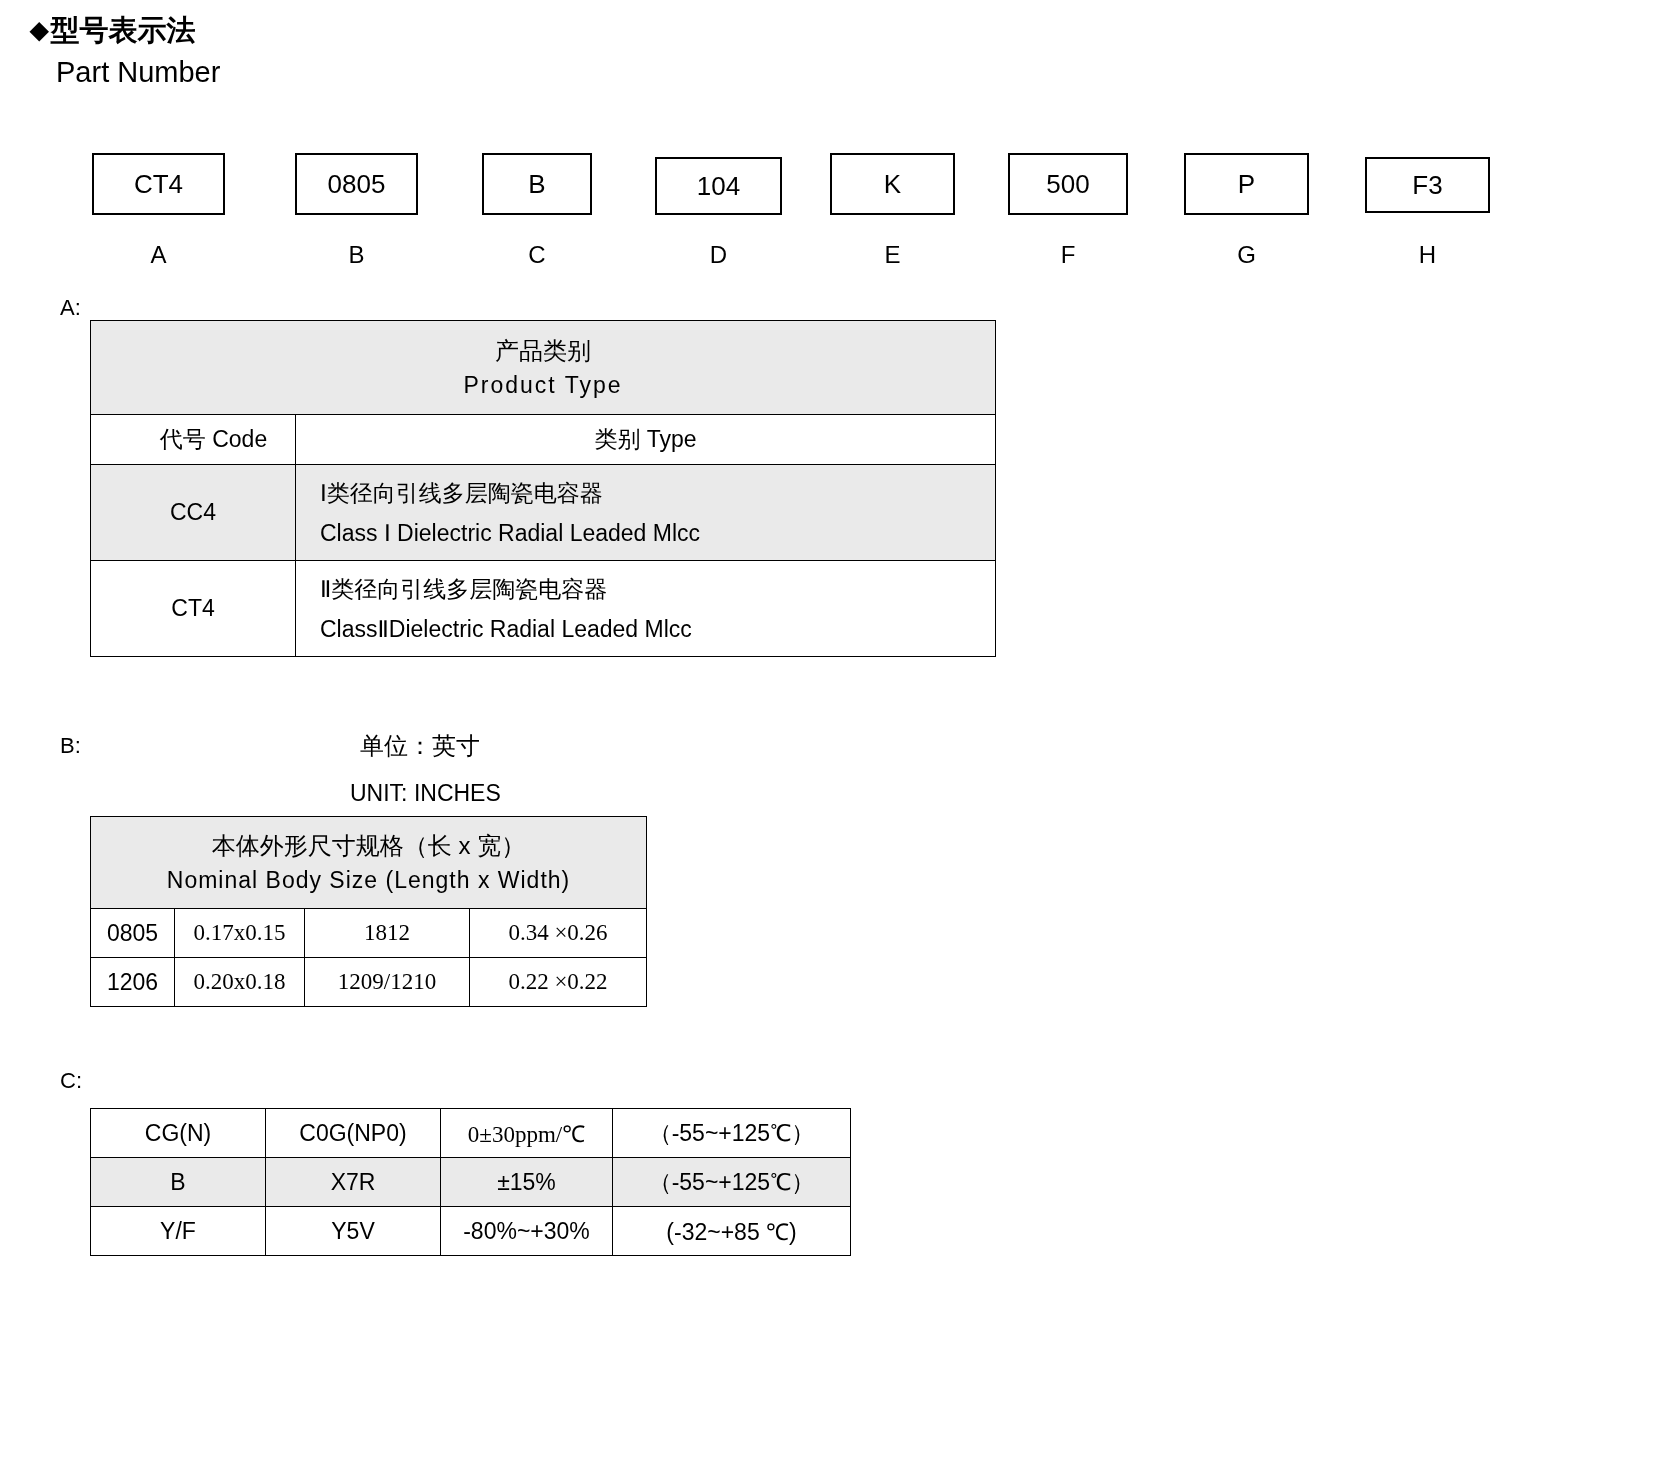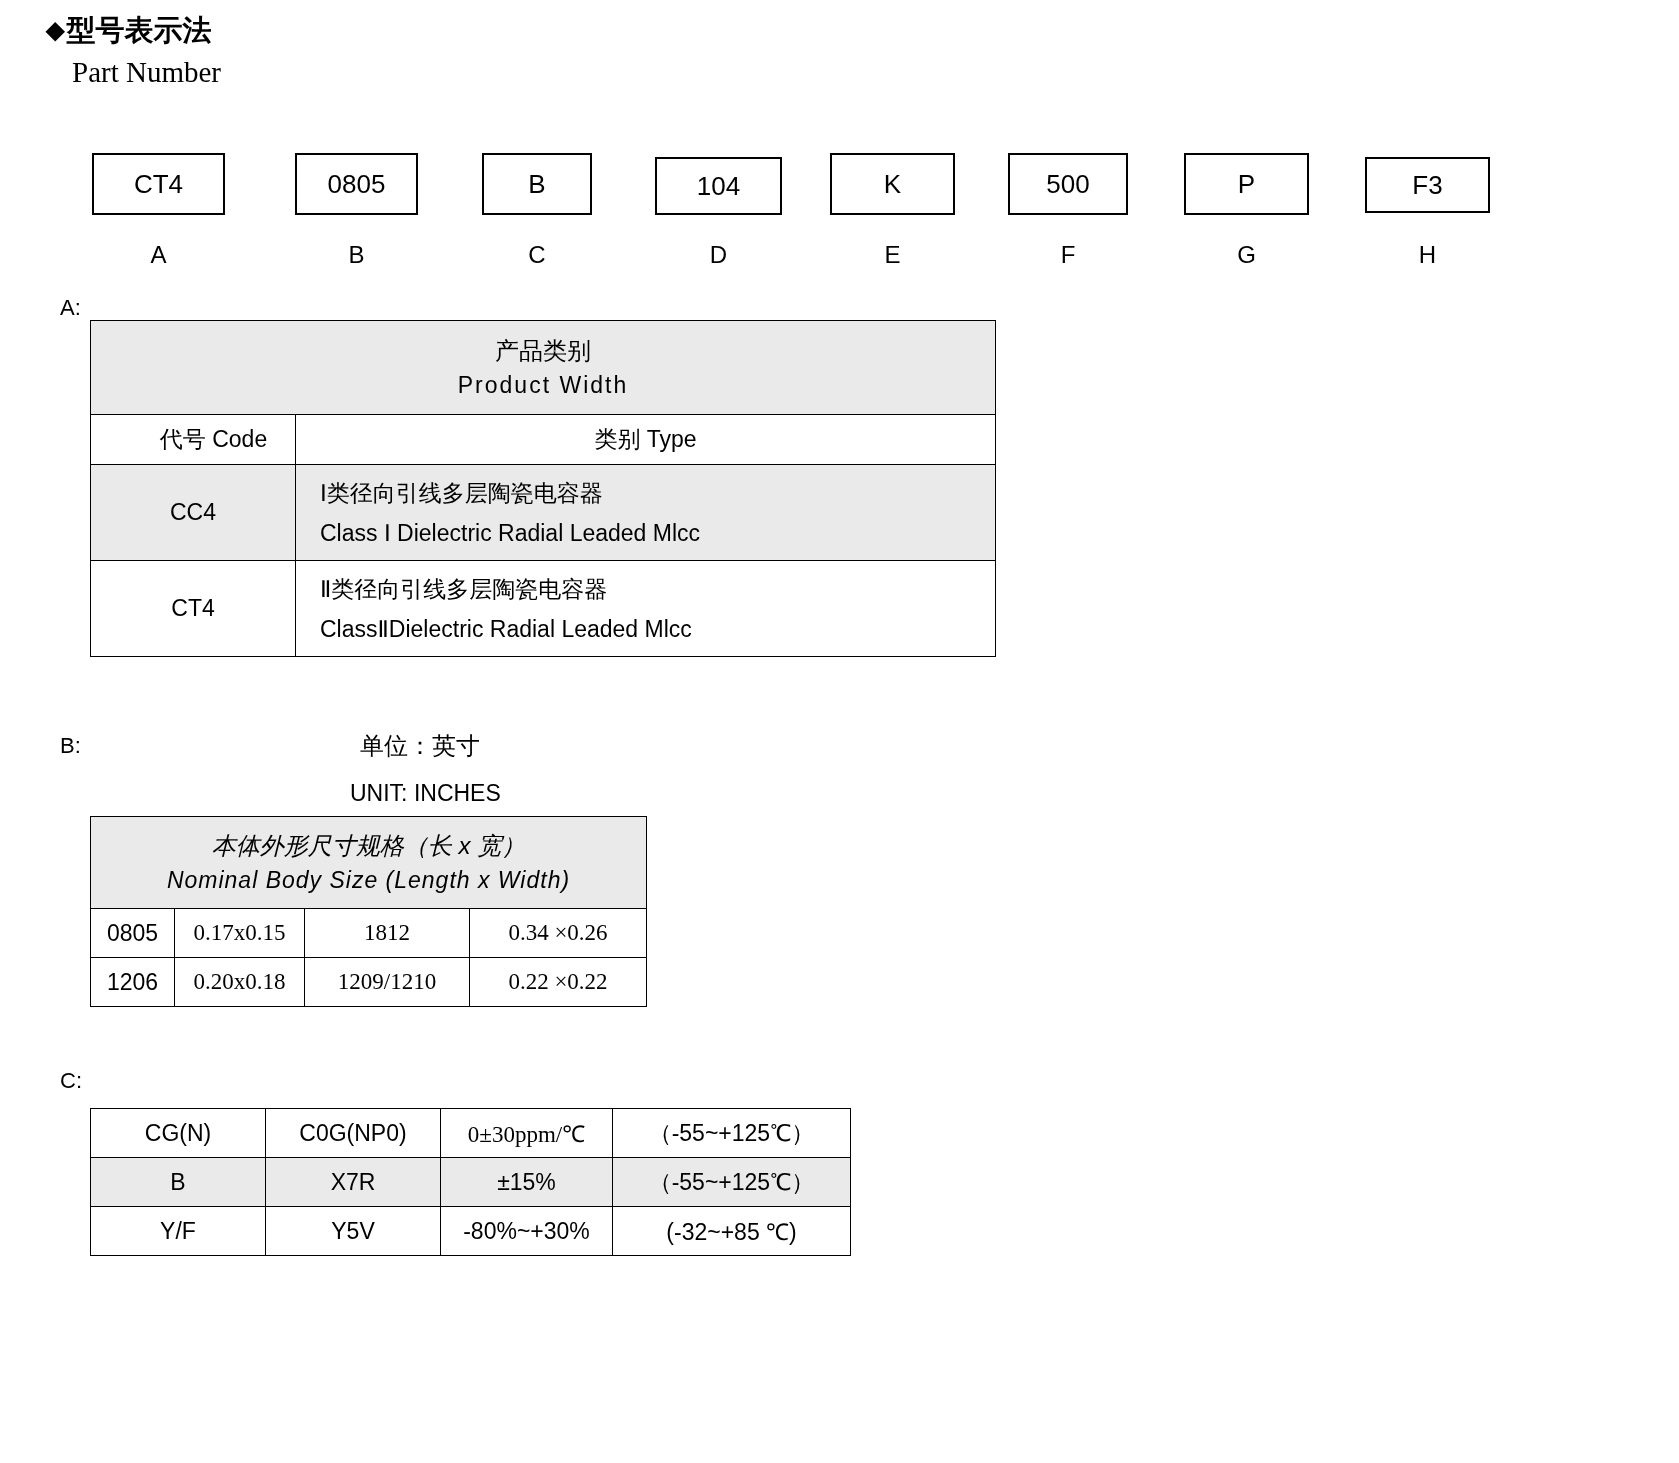--- a/index.html
+++ b/index.html
@@ -12,23 +12,22 @@
     height: 1463px;
     font-family: "Liberation Sans", sans-serif;
     color: #000000;
     position: relative;
     overflow: hidden;
   }
 
   
   .title-block {
     position: absolute;
-    left: 46px;
+    left: 30px;
     top: 10px;
-    font-family: Liberation Serif, serif;
   }
   .title-cn {
     font-size: 29px;
     font-weight: bold;
     line-height: 40px;
     white-space: nowrap;
   }
   .diamond {
     font-size: 24px;
     vertical-align: 2px;
@@ -156,21 +155,21 @@
 
 <table class="tbl-a">
   <colgroup>
       <col style="width:205px">
       <col style="width:700px">
     </colgroup>
   <tbody>
     <tr>
       <td class="shaded" colspan="2" style="height:94px;">
         <div class="hdr-cn">产品类别</div>
-        <div class="hdr-en mono-sp">Product Width</div>
+        <div class="hdr-en mono-sp">Product Type</div>
       </td>
     </tr>
     <tr>
       <td style="height:50px;padding-left:47px;">代号 Code</td>
       <td>类别 Type</td>
     </tr>
     <tr>
       <td class="shaded" style="height:96px;">CC4</td>
       <td class="shaded" style="text-align:left; padding-left:24px;">
         <div class="two-line">Ⅰ类径向引线多层陶瓷电容器</div>
@@ -193,21 +192,21 @@
 
 <table class="tbl-b">
   <colgroup>
       <col style="width:84px">
       <col style="width:130px">
       <col style="width:165px">
       <col style="width:177px">
     </colgroup>
   <tbody>
     <tr>
-      <td class="shaded" colspan="4" style="height:92px;font-style:italic;">
+      <td class="shaded" colspan="4" style="height:92px;">
         <div class="hdr-cn">本体外形尺寸规格（长 x 宽）</div>
         <div class="hdr-en">Nominal Body Size (Length x Width)</div>
       </td>
     </tr>
     <tr>
       <td style="height:49px;">0805</td>
       <td class="serif">0.17x0.15</td>
       <td class="serif">1812</td>
       <td class="serif">0.34 ×0.26</td>
     </tr>

